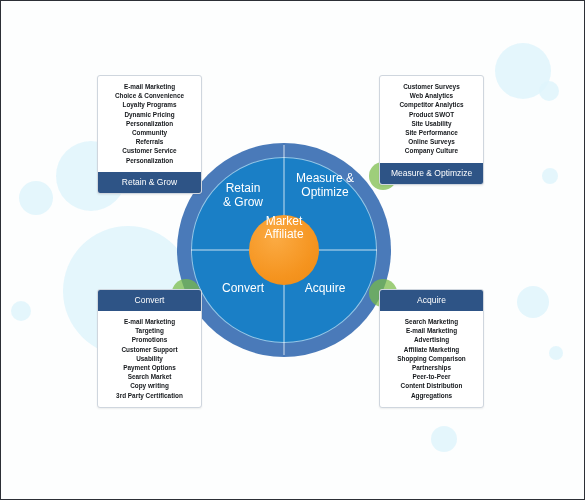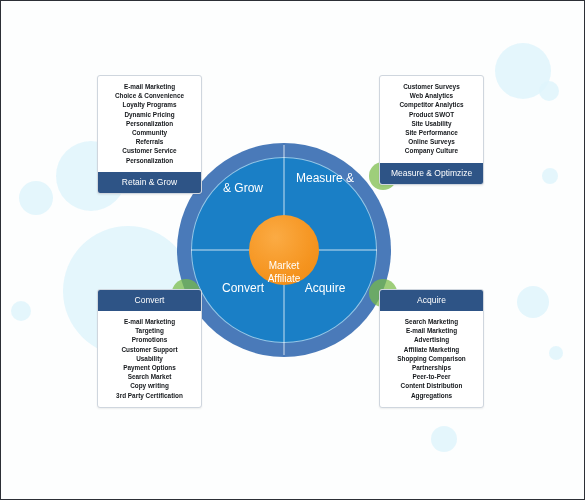--- a/index.html
+++ b/index.html
@@ -82,25 +82,25 @@
     left: 50%;
     top: 50%;
     width: 70px;
     height: 70px;
     margin-left: -35px;
     margin-top: -35px;
     border-radius: 50%;
     background: #f5941f;
     background-image: radial-gradient(circle at 38% 32%, #fbab44 0%, #f5941f 62%, #ee8a14 100%);
     display: flex;
-    align-items: flex-end;
+    align-items: flex-start;
     justify-content: center;
     text-align: center;
     color: #ffffff;
-    font-size: 10px;
+    font-size: 12px;
     line-height: 13px;
   }
   .quad-label {
     position: absolute;
     color: #ffffff;
     font-size: 12px;
     line-height: 14px;
     text-align: center;
     width: 86px;
   }
@@ -177,24 +177,26 @@
   <div class="blob b8"></div>
   <div class="blob b9"></div>
   <div class="blob b10"></div>
 
   <div class="wheel-outer">
     <div class="wheel-inner"></div>
     <div class="quad-line-v"></div>
     <div class="quad-line-h"></div>
 
     <div class="quad-label retain">
+      <div>Retain</div>
       <div>&amp; Grow</div>
     </div>
     <div class="quad-label measure">
       <div>Measure &amp;</div>
+      <div>Optimize</div>
     </div>
     <div class="quad-label convert">
       <div>Convert</div>
     </div>
     <div class="quad-label acquire">
       <div>Acquire</div>
     </div>
 
     <div class="hub">
       <div>

